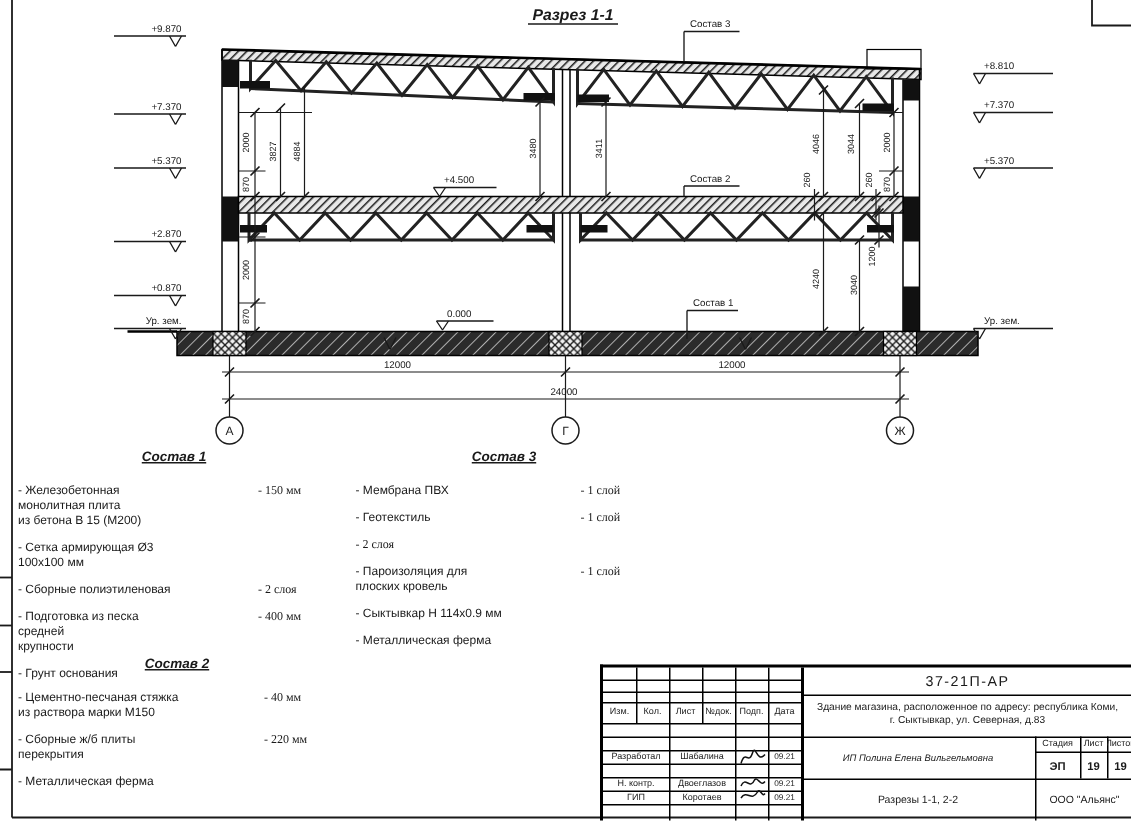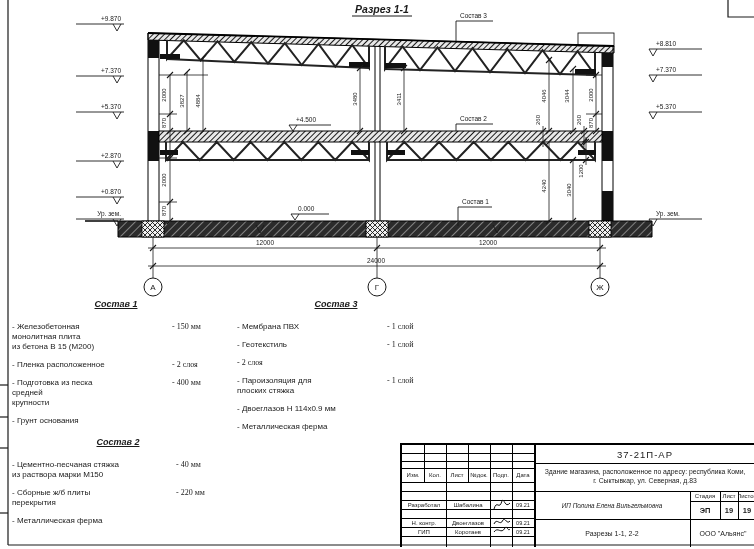--- a/index.html
+++ b/index.html
@@ -210,21 +210,25 @@
 </svg>
 
 <div class="legend" style="left:12px;top:299px;width:208px;">
   <div class="leg-title">Состав 1</div>
   <div class="leg-item">
     <div class="leg-name">- Железобетонная  монолитная плита
   из бетона В 15 (М200)</div>
     <div class="leg-val">- 150 мм</div>
   </div>
   <div class="leg-item">
-    <div class="leg-name">- Пленка расположенное</div>
+    <div class="leg-name">- Сетка армирующая Ø3 100х100 мм</div>
+    <div class="leg-val"></div>
+  </div>
+  <div class="leg-item">
+    <div class="leg-name">- Сборные полиэтиленовая</div>
     <div class="leg-val">-  2 слоя</div>
   </div>
   <div class="leg-item">
     <div class="leg-name">- Подготовка из песка средней
   крупности</div>
     <div class="leg-val">- 400 мм</div>
   </div>
   <div class="leg-item">
     <div class="leg-name">- Грунт основания</div>
     <div class="leg-val"></div>
@@ -255,25 +259,25 @@
     <div class="leg-val">- 1 слой</div>
   </div>
   <div class="leg-item">
     <div class="leg-name">- Геотекстиль</div>
     <div class="leg-val">- 1 слой</div>
   </div>
   <div class="leg-item">
     <div class="leg-val">- 2 слоя</div>
   </div>
   <div class="leg-item">
-    <div class="leg-name">- Пароизоляция для плоских стяжка</div>
+    <div class="leg-name">- Пароизоляция для плоских кровель</div>
     <div class="leg-val">- 1 слой</div>
   </div>
   <div class="leg-item">
-    <div class="leg-name">- Двоеглазов Н 114х0.9 мм</div>
+    <div class="leg-name">- Сыктывкар Н 114х0.9 мм</div>
     <div class="leg-val"></div>
   </div>
   <div class="leg-item">
     <div class="leg-name">- Металлическая ферма</div>
     <div class="leg-val"></div>
   </div>
 </div>
 
 <div class="tb">
 

